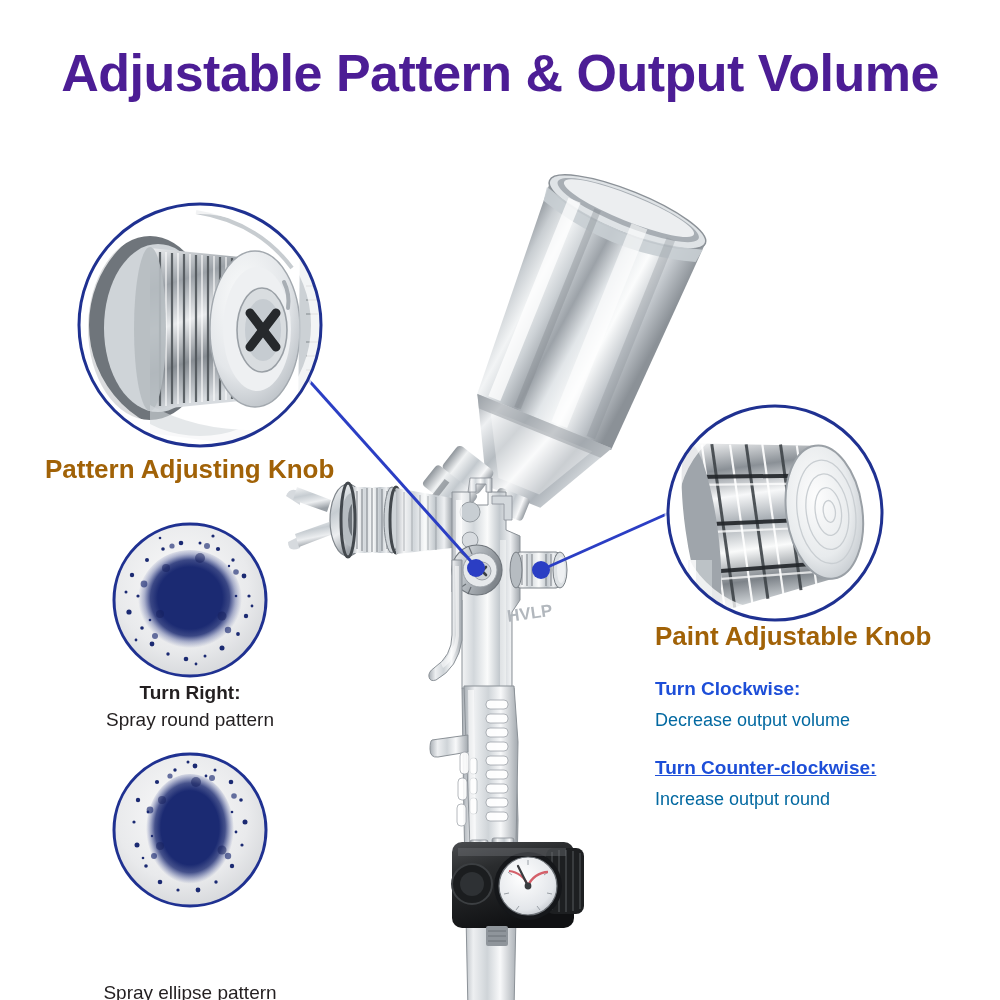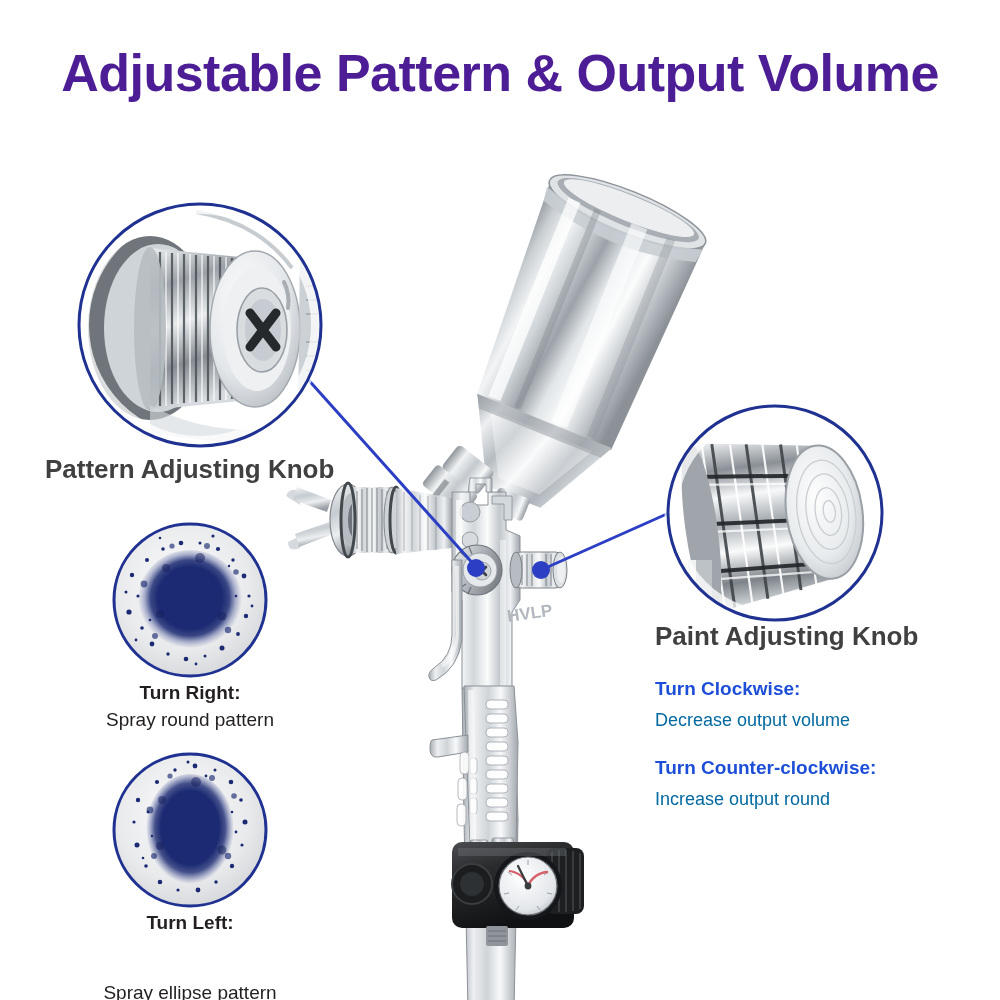--- a/index.html
+++ b/index.html
@@ -35,21 +35,21 @@
     color: #4c1d95;
     white-space: nowrap;
     line-height: 1.05;
   }
 
   
   .heading {
     position: absolute;
     font-size: 26px;
     font-weight: bold;
-    color: #404040;
+    color: #a16207;
     white-space: nowrap;
     line-height: 1.1;
   }
   #pattern-heading { left: 45px;  top: 455px; }
   #paint-heading   { left: 655px; top: 622px; }
 
   .sub-bold {
     position: absolute;
     font-size: 19px;
     font-weight: bold;
@@ -78,21 +78,21 @@
   .cap-center.r { font-weight: normal; font-size: 19px; }
 
   #cap-right-title  { top: 682px; }
   #cap-right-desc   { top: 709px; }
   #cap-left-title   { top: 912px; }
   #cap-left-desc    { top: 982px; }
 
   
   #rt-cw-title  { left: 655px; top: 678px; }
   #rt-cw-desc   { left: 655px; top: 710px; }
-  #rt-ccw-title { left: 655px; top: 757px; }
+  #rt-ccw-title { left: 655px; top: 757px; text-decoration: underline; }
   #rt-ccw-desc  { left: 655px; top: 789px; }
 
   svg { display: block; }
   .svg-layer {
     position: absolute;
     left: 0; top: 0;
     width: 1000px; height: 1000px;
     pointer-events: none;
   }
 </style>
@@ -663,24 +663,23 @@
       </g>
     </g>
     <circle cx="190" cy="830" r="76" fill="none" stroke="#1f3191" stroke-width="3"></circle>
   </svg>
 
   <div class="heading" id="pattern-heading">Pattern Adjusting Knob</div>
 
   <div class="cap-center b" id="cap-right-title">Turn Right:</div>
   <div class="cap-center r" id="cap-right-desc">Spray round pattern</div>
 
-  <div class="cap-center b" id="cap-left-title">Turn Left:</div>
   <div class="cap-center r" id="cap-left-desc">Spray ellipse pattern</div>
 
-  <div class="heading" id="paint-heading">Paint Adjusting Knob</div>
+  <div class="heading" id="paint-heading">Paint Adjustable Knob</div>
 
   <div class="sub-bold" id="rt-cw-title">Turn Clockwise:</div>
   <div class="sub-reg" id="rt-cw-desc">Decrease output volume</div>
 
   <div class="sub-bold" id="rt-ccw-title">Turn Counter-clockwise:</div>
   <div class="sub-reg" id="rt-ccw-desc">Increase output round</div>
 
 </div>
 
 </body></html>

